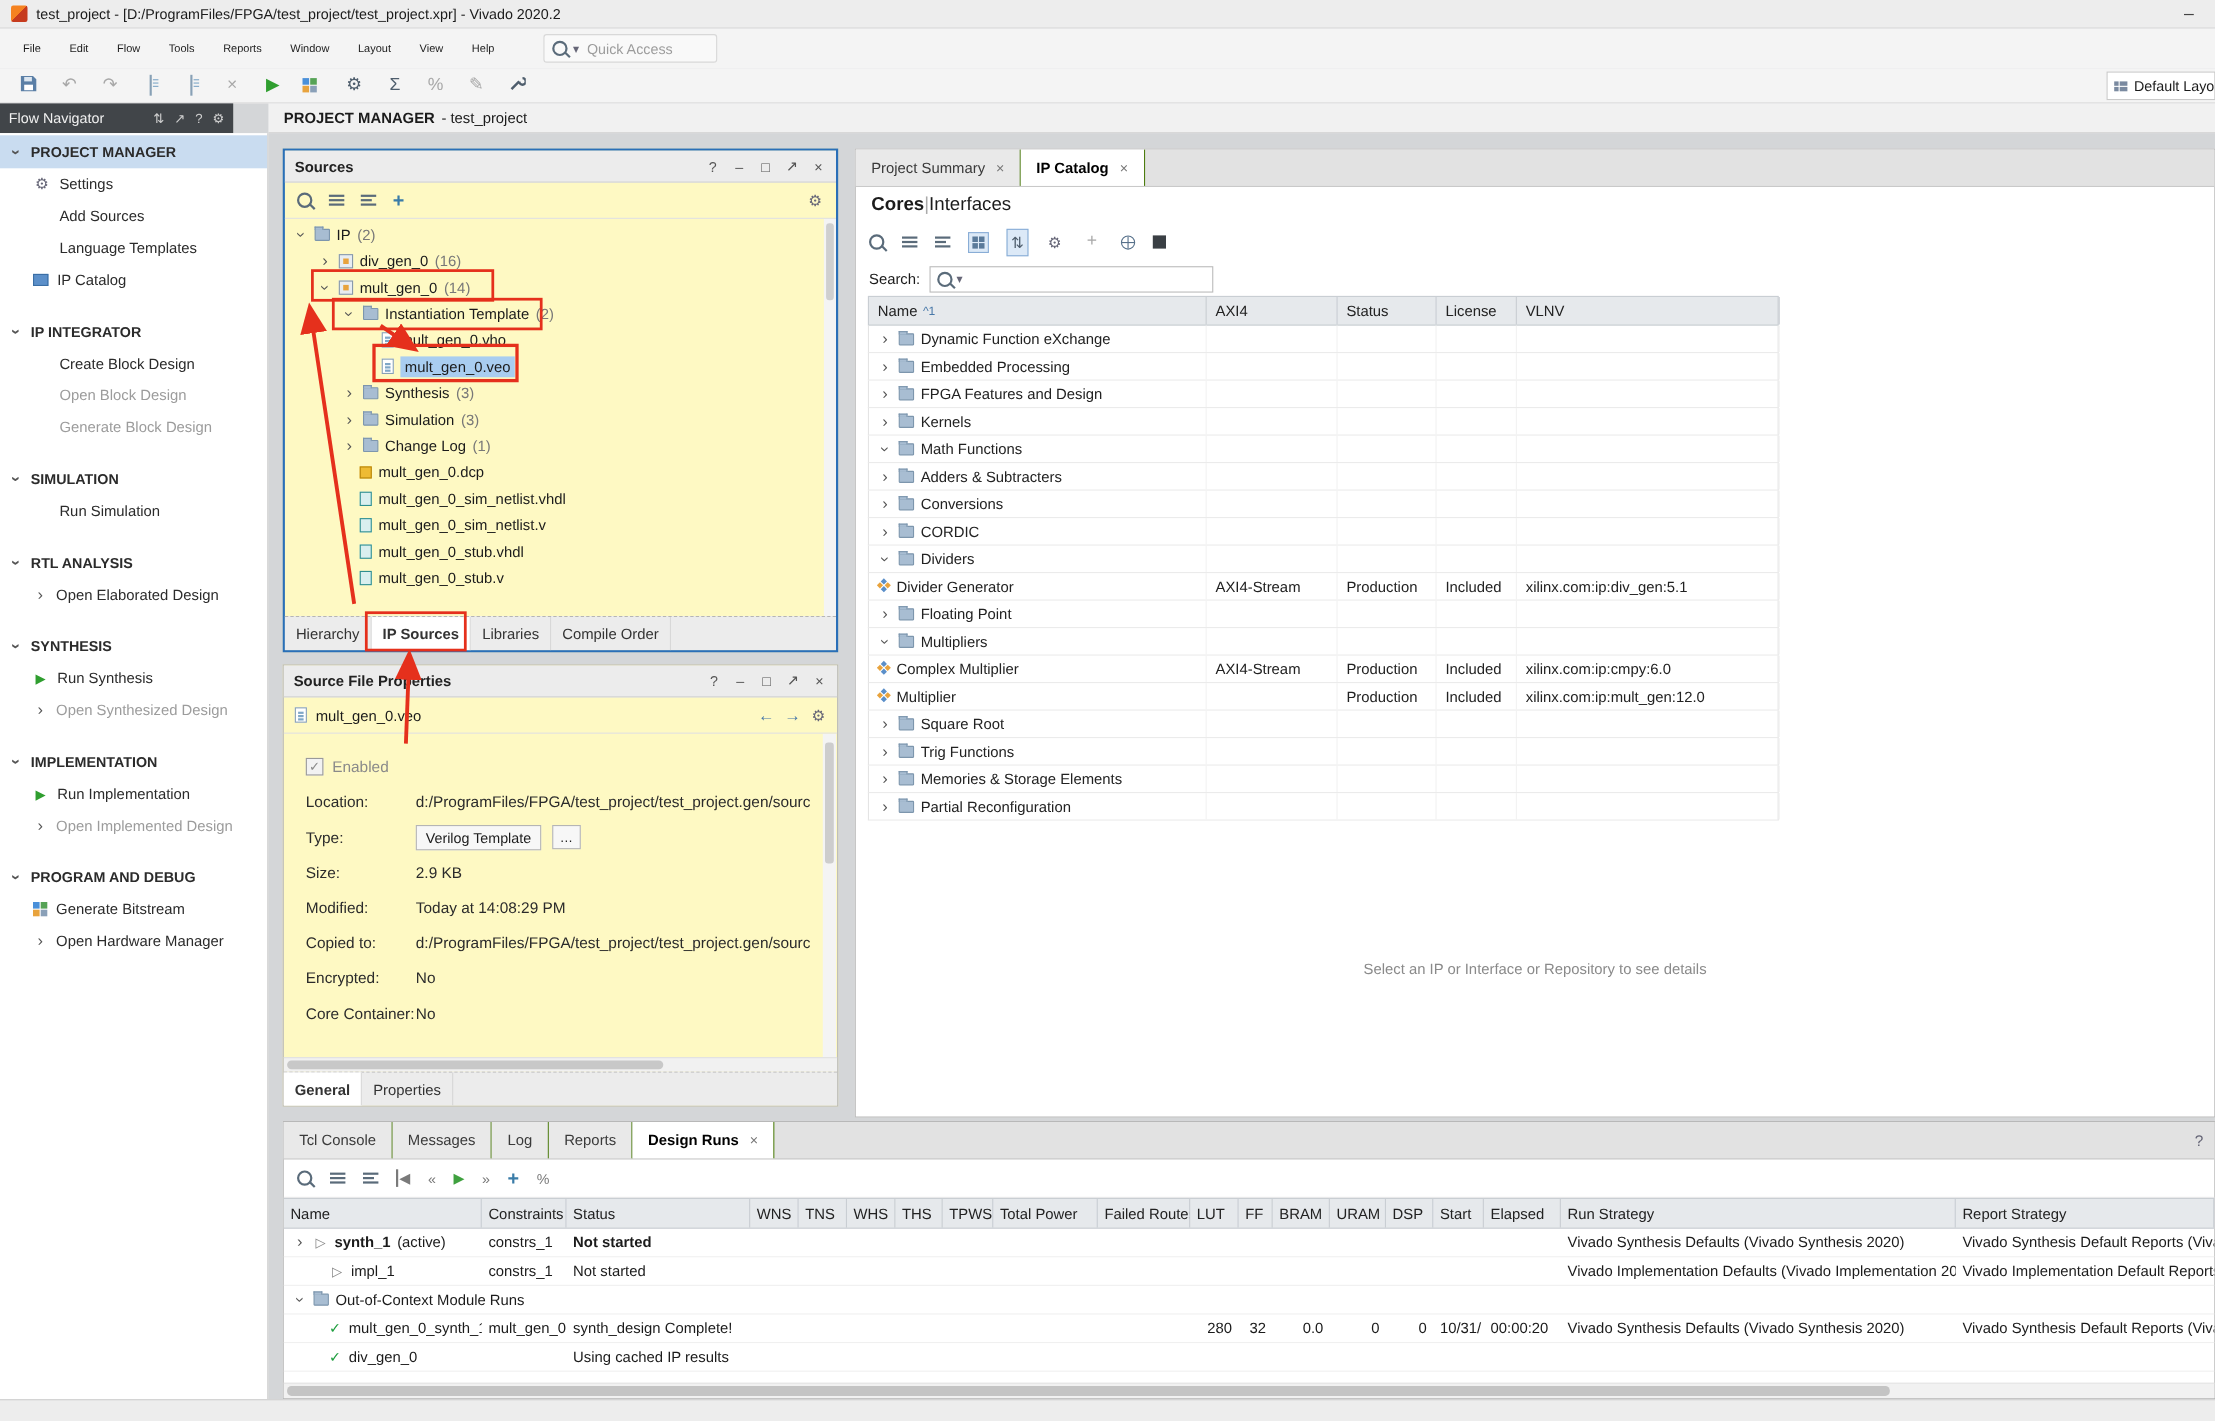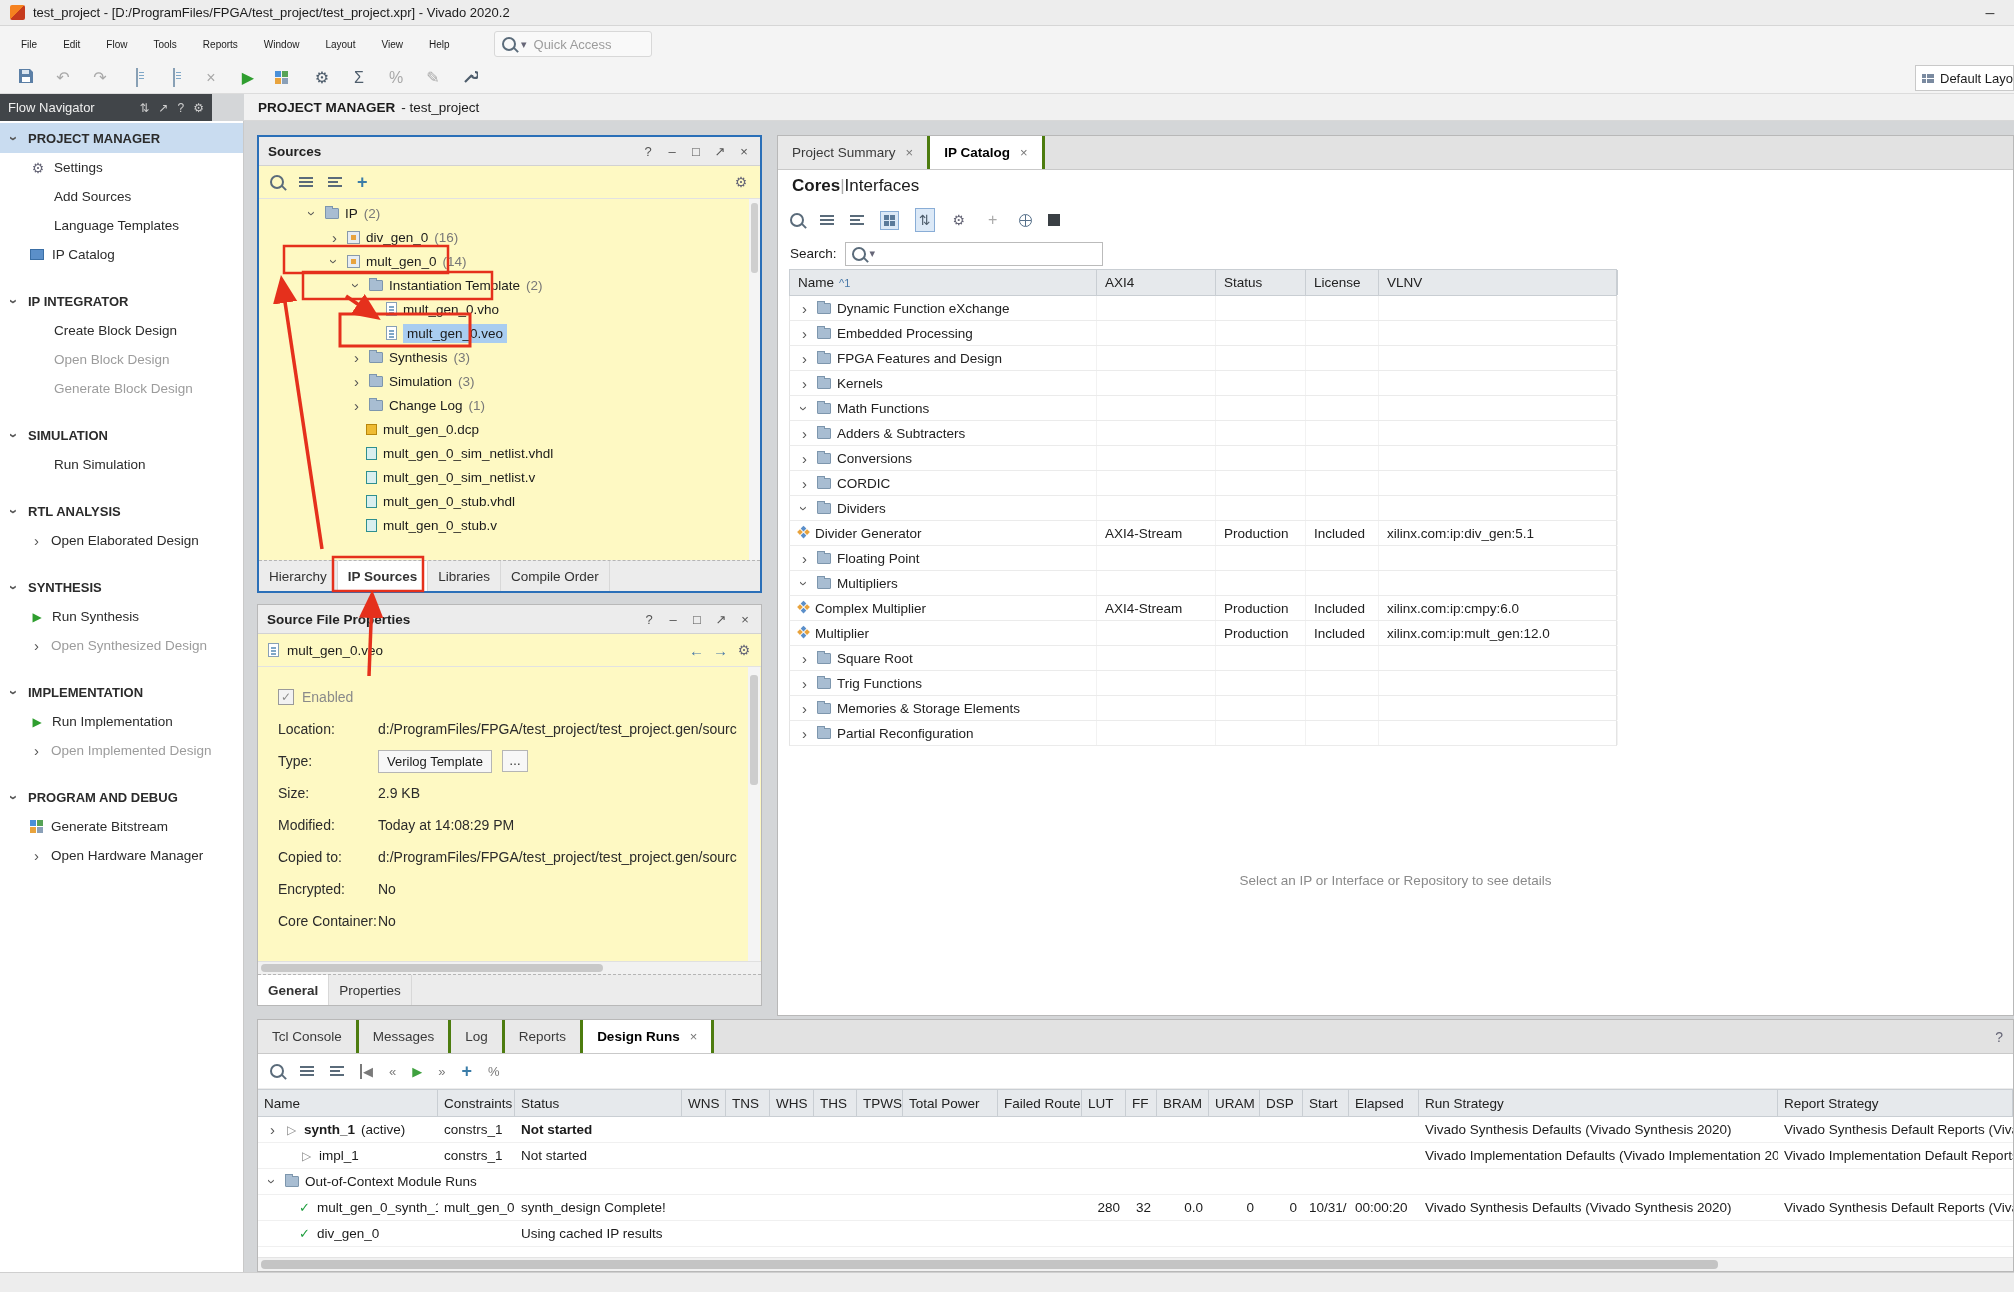--- a/index.html
+++ b/index.html
@@ -65,21 +65,21 @@
 .ptools{height:32px;display:flex;align-items:center;gap:15px;padding:0 11px;border-bottom:1px solid #e2e2e2;flex:0 0 auto;}
 .mglass{position:relative;width:10px;height:10px;border:2px solid #5a6b7a;border-radius:50%;display:inline-block;flex:0 0 auto;}
 .mglass:after{content:"";position:absolute;width:6px;height:2px;background:#5a6b7a;right:-5px;bottom:-2px;transform:rotate(45deg);}
 .bars{display:inline-flex;flex-direction:column;gap:2px;width:14px;flex:0 0 auto;}
 .bars i{height:2px;background:#5a6b7a;}
 .bars.v2 i:nth-child(2){width:10px;}
 .plusic{color:#3a7ca8;font-size:18px;font-weight:bold;line-height:1;}
 
 
 .sources{left:257px;top:135px;width:505px;height:458px;border:2px solid #2a6fb8;}
-.tree{flex:1;position:relative;overflow:hidden;padding-top:2px;margin-left:39px;}
+.tree{flex:1;position:relative;overflow:hidden;padding-top:2px;}
 .trow{height:24px;display:flex;align-items:center;gap:6px;font-size:13.5px;white-space:nowrap;}
 .trow .cnt{color:#787878;}
 .selbg{background:#a9cdf0;padding:2px 4px;}
 .pl0{padding-left:8px}.pl1{padding-left:30px}.pl2{padding-left:52px}.pl2f{padding-left:68px}.pl3{padding-left:88px}
 .folder{position:relative;width:14px;height:11px;background:#a8bdd2;border:1px solid #7d96ad;border-radius:1px;flex:0 0 auto;box-sizing:border-box;}
 .folder:before{content:"";position:absolute;top:-3px;left:-1px;width:6px;height:2px;background:#a8bdd2;border:1px solid #7d96ad;border-bottom:none;}
 .ipcore{position:relative;width:13px;height:13px;background:#e8edf2;border:1px solid #8899aa;flex:0 0 auto;box-sizing:border-box;}
 .ipcore:after{content:"";position:absolute;left:3px;top:3px;right:3px;bottom:3px;background:#e8a33d;}
 .ficon{position:relative;width:11px;height:14px;background:#fff;border:1px solid #88a0b5;flex:0 0 auto;box-sizing:border-box;}
 .ficon:after{content:"";position:absolute;left:2px;top:3px;width:5px;height:1.5px;background:#7fa7c7;box-shadow:0 3px 0 #7fa7c7,0 6px 0 #7fa7c7;}
@@ -106,21 +106,21 @@
 .morebtn{border:1px solid #b5b5b5;background:#f7f7f7;padding:3px 6px;font-size:12px;margin-left:10px;}
 .pvsb{position:absolute;right:1px;top:0;bottom:0;width:12px;background:#f4f4f4;}
 .pvsb i{position:absolute;left:2px;right:2px;top:8px;height:110px;background:#cdcdcd;border-radius:3px;}
 .hsb{height:12px;background:#f1f1f1;border-top:1px solid #e0e0e0;position:relative;flex:0 0 auto;}
 .hsb i{position:absolute;left:3px;top:2px;height:8px;width:68%;background:#c8c8c8;border-radius:4px;}
 
 
 .catalog{position:absolute;left:777px;top:135px;width:1237px;height:881px;background:#fff;border:1px solid #b8b8b8;
   display:flex;flex-direction:column;box-sizing:border-box;}
 .doctabs{height:33px;background:#e2e2e2;display:flex;align-items:stretch;flex:0 0 auto;border-bottom:1px solid #c9c9c9;}
-.dtab{display:flex;align-items:center;gap:10px;padding:0 14px;font-size:13.5px;color:#3a3a3a;border-right:3px solid #4d7c0f;background:#e9e9e9;}
+.dtab{display:flex;align-items:center;gap:10px;padding:0 14px;font-size:13.5px;color:#3a3a3a;border-right:1px solid #4d7c0f;background:#e9e9e9;}
 .dtab.active{background:#fff;color:#000;font-weight:bold;}
 .dtab .x{color:#777;font-size:13px;font-weight:normal;}
 .subtabs{height:32px;display:flex;align-items:center;padding:0 14px;font-size:17px;flex:0 0 auto;}
 .pipe{color:#aaa;}
 .cattools{height:36px;display:flex;align-items:center;gap:16px;padding:0 12px;flex:0 0 auto;}
 .pressed{background:#dce9f7;border:1px solid #89add6;padding:3px;display:inline-flex;}
 .gridic{display:grid;grid-template-columns:5px 5px;grid-template-rows:5px 5px;gap:1px;}
 .gridic i{background:#5a7a9a;}
 .updn{color:#4e5d6c;font-size:14px;}
 .globeic{width:13px;height:13px;border:1.5px solid #56708a;border-radius:50%;position:relative;box-sizing:border-box;}

